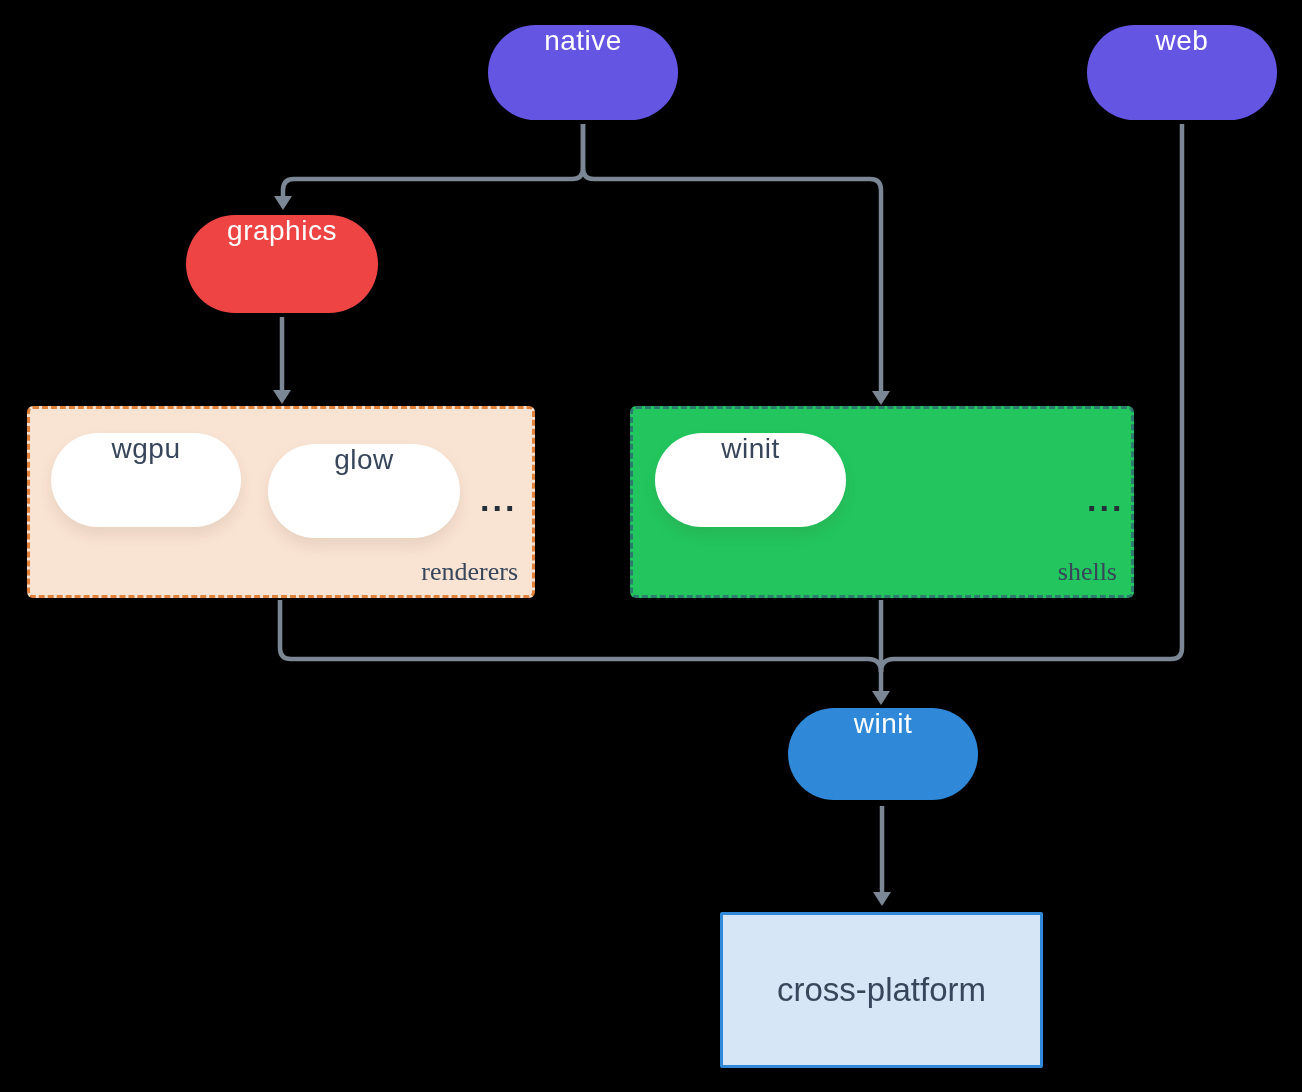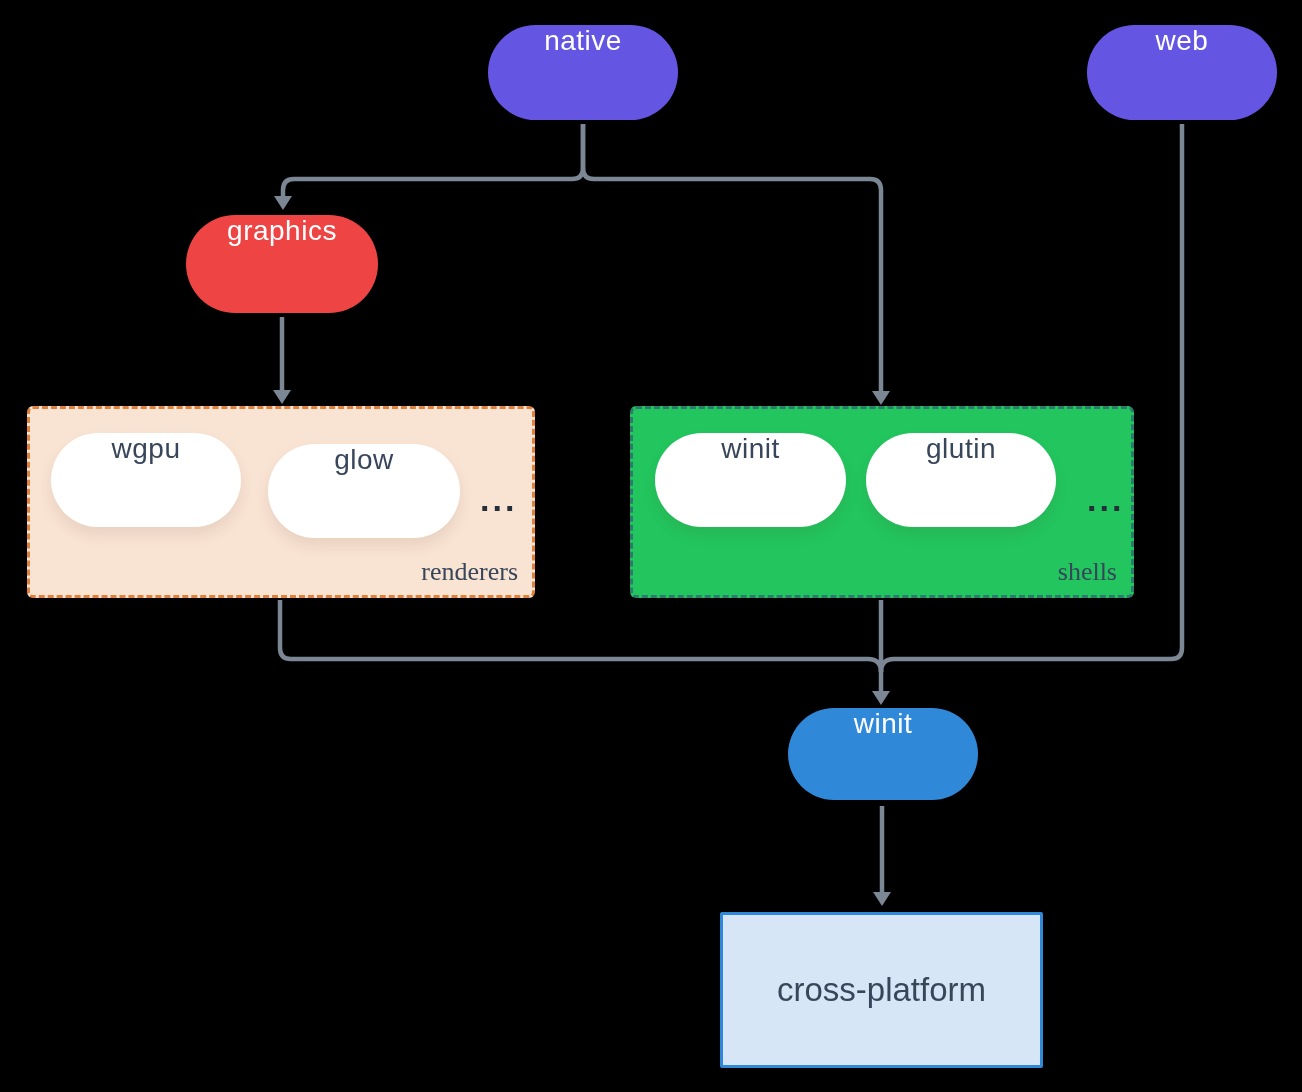--- a/index.html
+++ b/index.html
@@ -154,23 +154,20 @@
       <span>glow</span>
     </div>
     <span id="dots-renderers" class="ellipsis">...</span>
     <span class="group-label">renderers</span>
   </div>
 
   <div id="box-shells" class="groupbox shells">
     <div id="pill-winit" class="pill white">
       <span>winit</span>
     </div>
-    <div id="pill-glutin" class="pill white">
-      <span>glutin</span>
-    </div>
     <span id="dots-shells" class="ellipsis">...</span>
     <span class="group-label">shells</span>
   </div>
 
   <div id="node-iced" class="pill iced">
     <span>winit</span>
   </div>
 
   <div class="appbox">
     <span>cross-platform</span>

